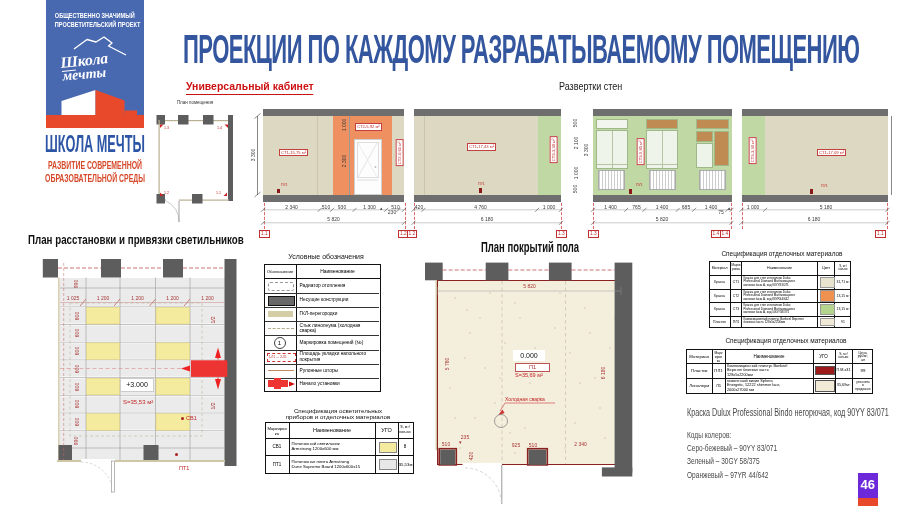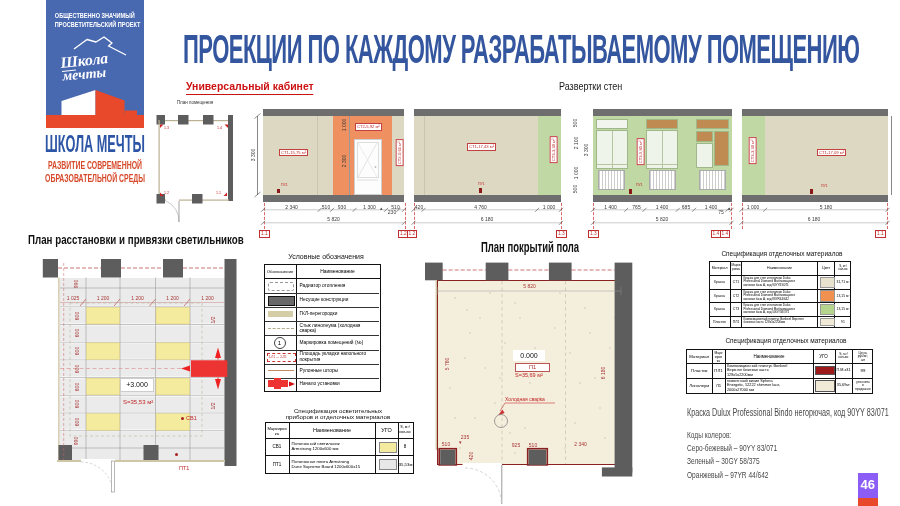--- a/index.html
+++ b/index.html
@@ -665,16 +665,16 @@
   <div class="abs" style="left:40px;top:29.5px;width:85px;font-size:3.8px;line-height:4.4px;">гомогенный винил Sphera<br>Energetic, 52222 shimmer lace,<br>2000x27000 мм</div>
   <div class="abs" style="left:128px;top:30.5px;width:17.5px;height:10px;background:#f1ead6;border:0.4px solid #555;"></div>
   <div class="abs" style="left:148px;top:28.5px;width:17px;font-size:3.8px;text-align:center;line-height:15px;">35,69м²</div>
   <div class="abs" style="left:167px;top:31px;width:18px;font-size:3.3px;text-align:center;line-height:3.8px;">уточнить<br>в<br>продаж-ке</div>
 </div>
 
 <div class="abs" style="left:687px;top:407px;color:#484848;font-size:10px;white-space:nowrap;transform:scaleX(0.72);transform-origin:left top;">Краска Dulux Professional Bindo негорючая, код 90YY 83/071</div>
 
 <div class="abs" style="left:687px;top:427.5px;color:#484848;font-size:9.5px;line-height:13.4px;white-space:nowrap;transform:scaleX(0.69);transform-origin:left top;">Коды колеров:<br>Серо-бежевый – 90YY 83/071<br>Зеленый – 30GY 58/375<br>Оранжевый – 97YR 44/642</div>
 
-<div class="abs" style="left:858px;top:473px;width:19.5px;height:34px;background:#8b5cf6;color:#fff;font-size:13px;font-weight:bold;text-align:center;line-height:24px;">46</div>
+<div class="abs" style="left:858px;top:473px;width:19.5px;height:34px;background:#6d28d9;color:#fff;font-size:13px;font-weight:bold;text-align:center;line-height:24px;">46</div>
 <div class="abs" style="left:858px;top:497.5px;width:19.5px;height:8.5px;background:#e8492b;"></div>
 
 </div>
 
 </body></html>

